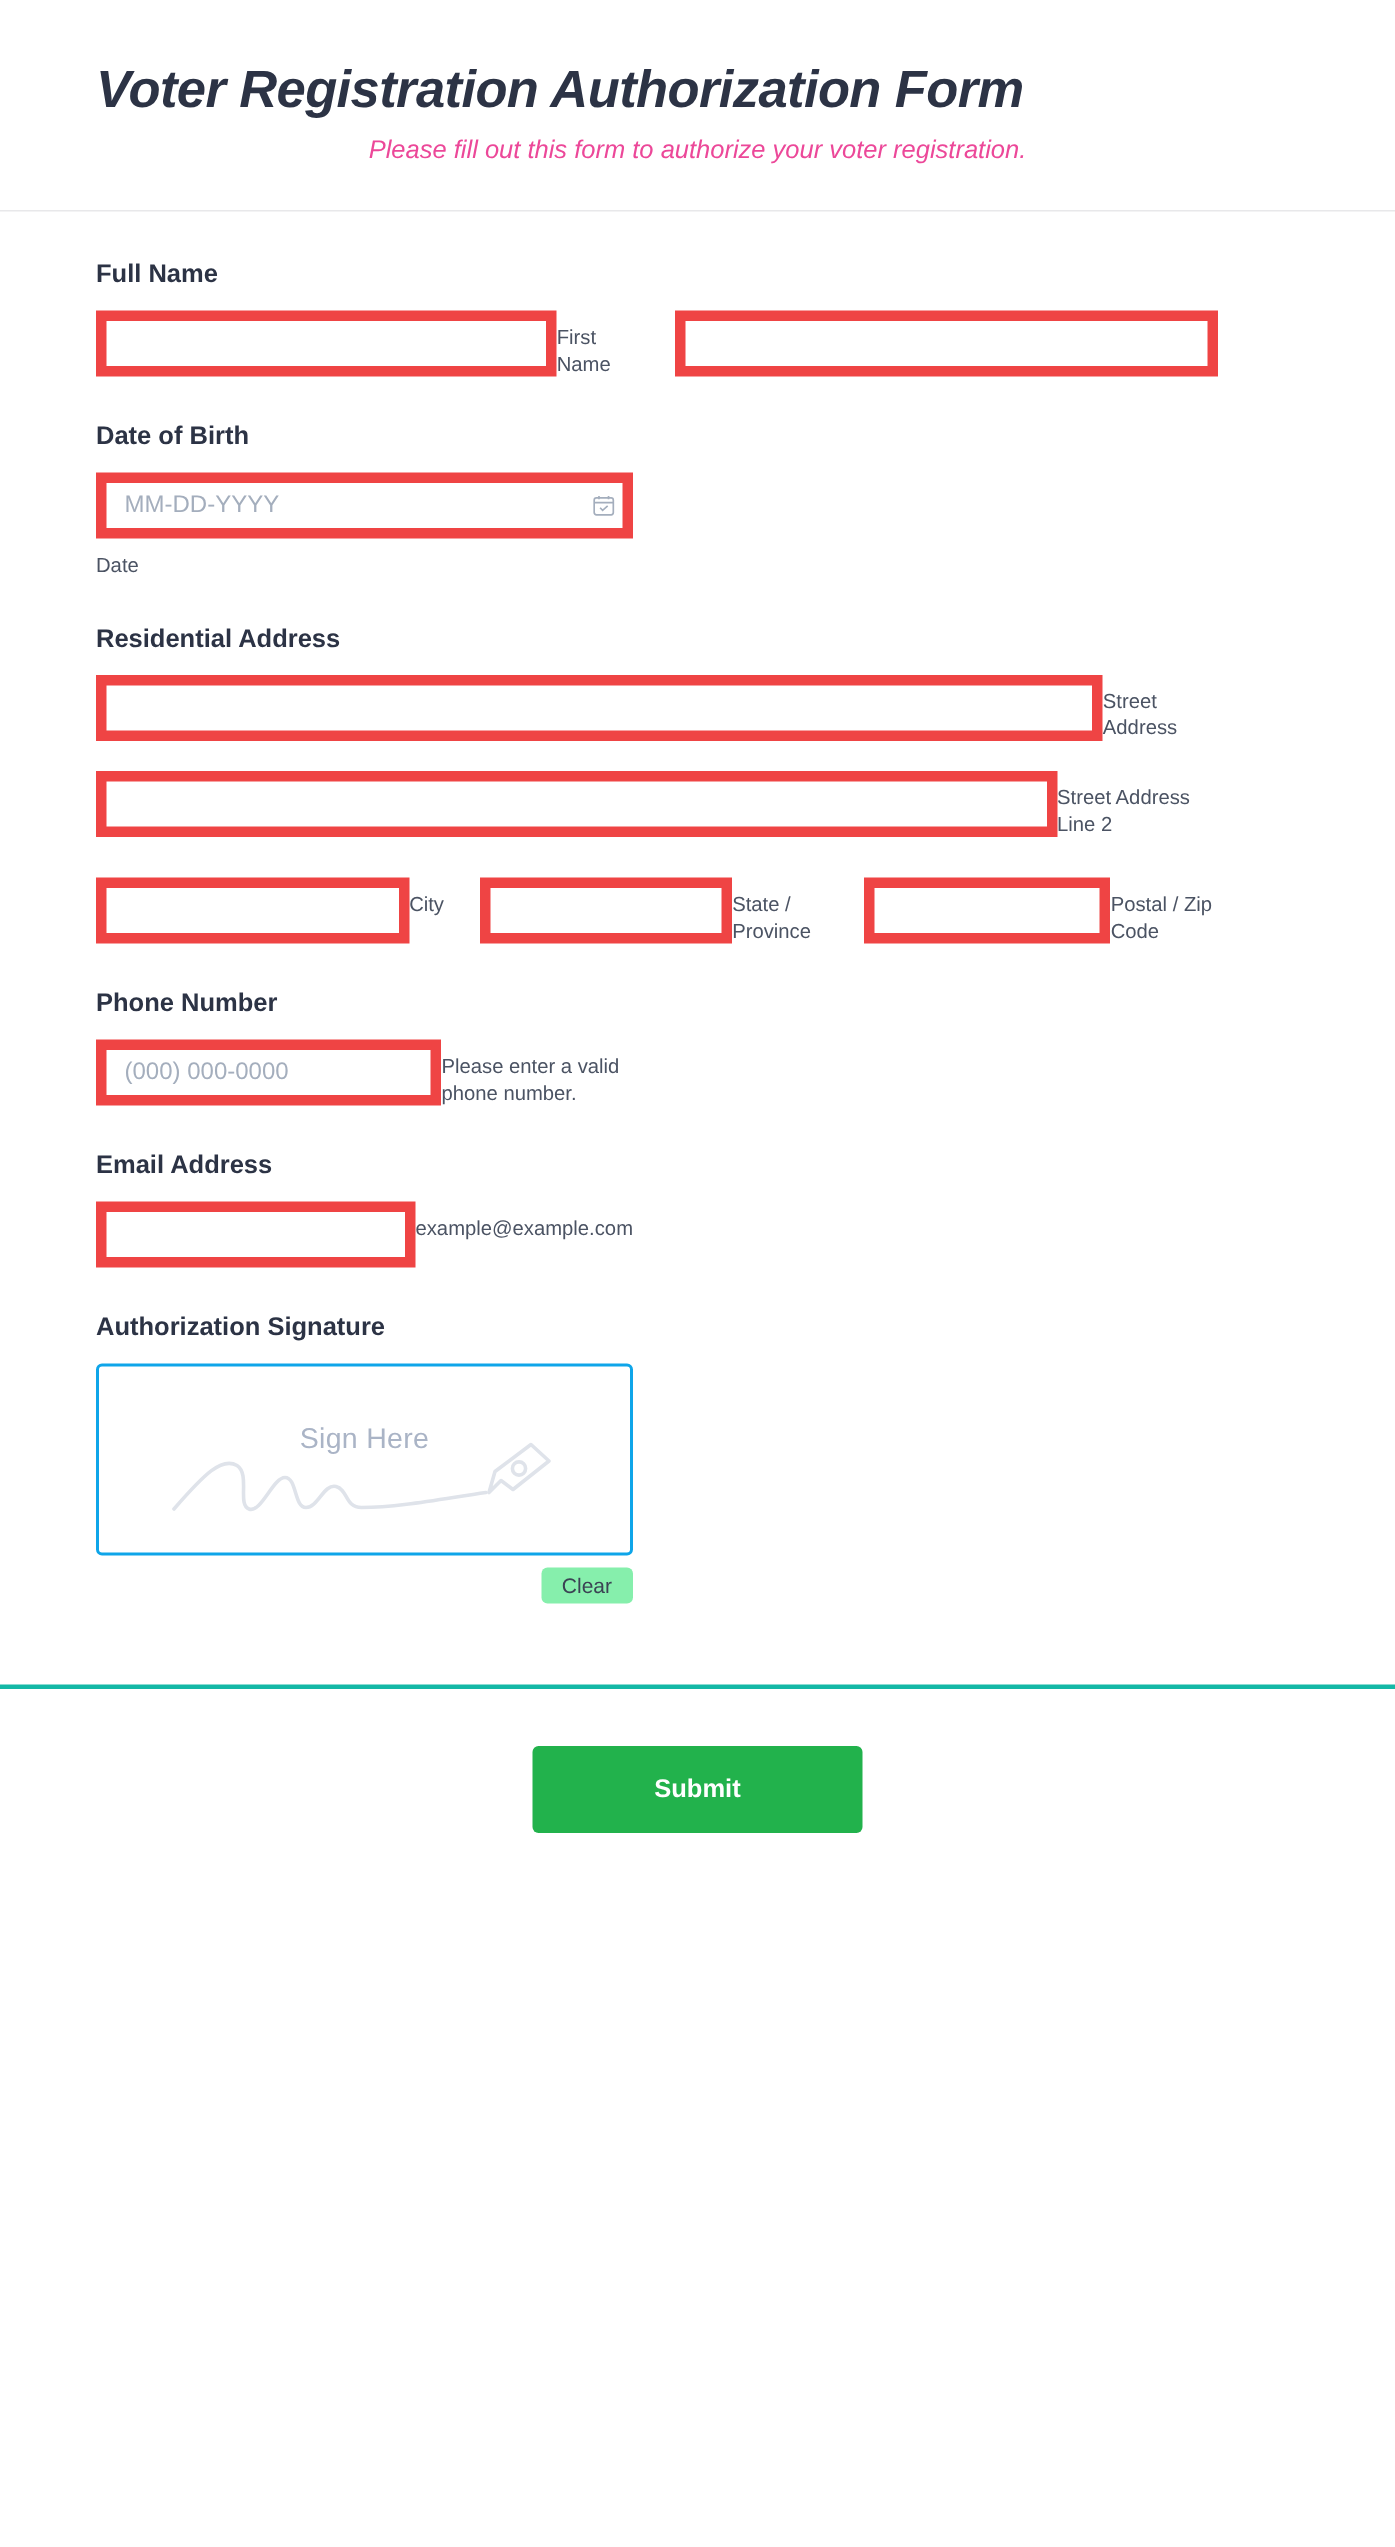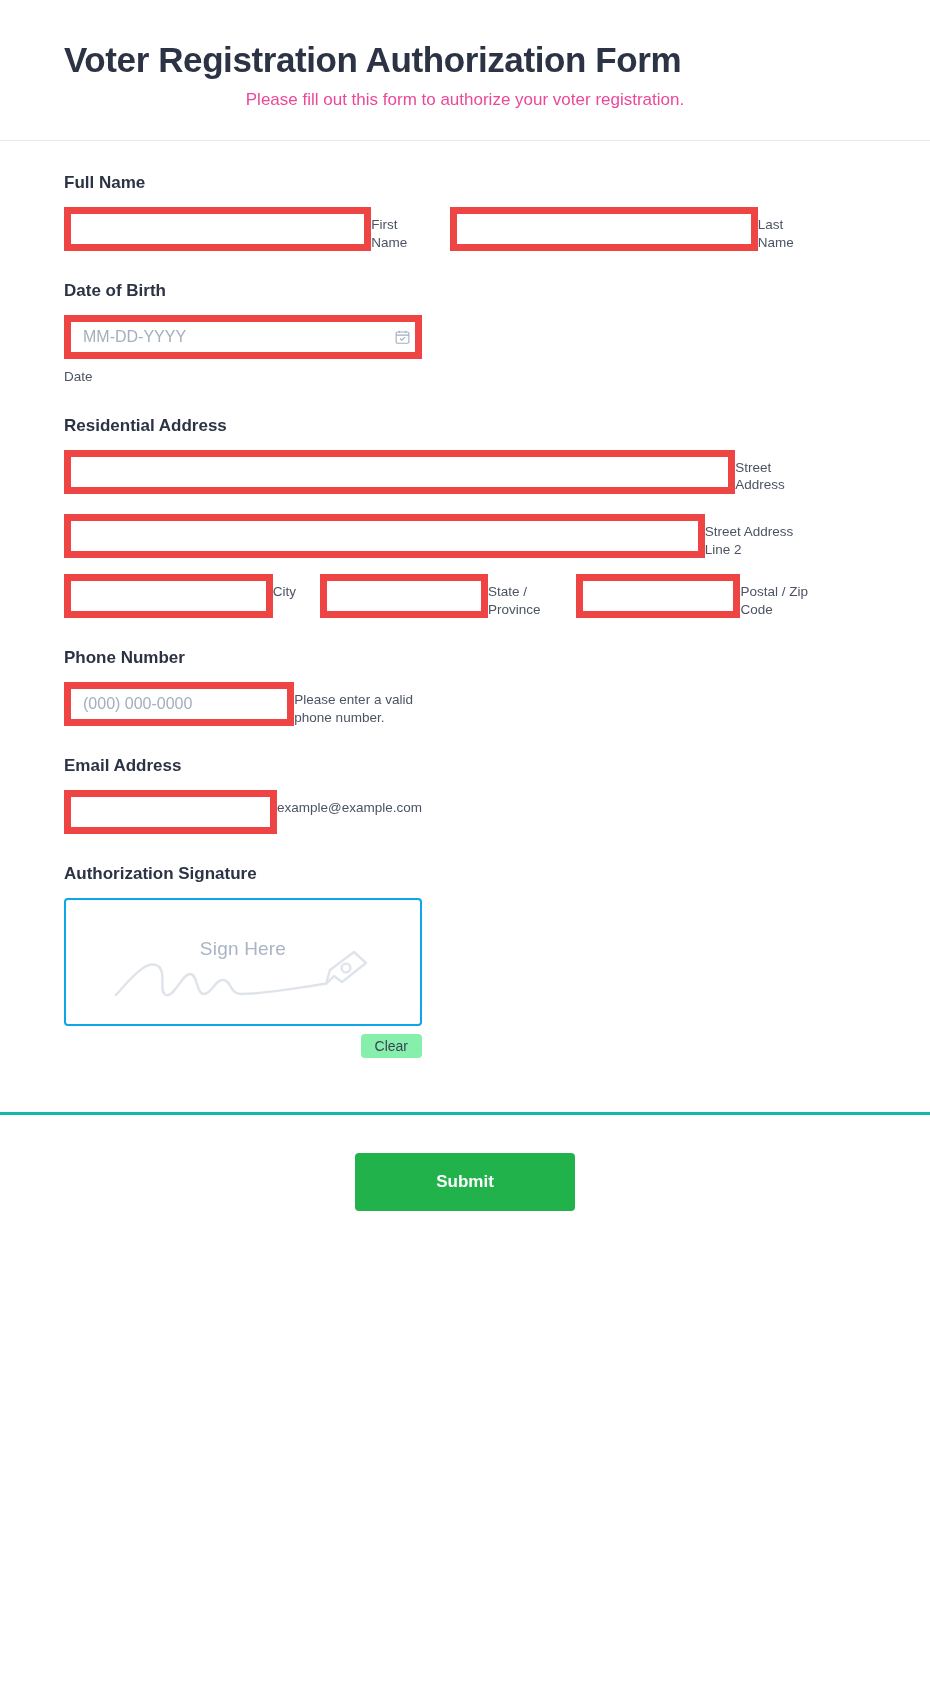--- a/index.html
+++ b/index.html
@@ -18,20 +18,21 @@
   .form-wrap {
     width: 930px;
     margin: 0 auto;
     background: #ffffff;
   }
 
   
   .form-header {
     padding: 40px 64px 30px 64px;
     border-bottom: 1px solid #e8e8ea;
+    font-style: italic;
   }
   .form-title {
     font-size: 35px;
     font-weight: bold;
     letter-spacing: -0.4px;
     color: #2c3345;
     margin: 0 0 10px 0;
     line-height: 1.15;
   }
   .form-subtitle {
@@ -176,21 +177,20 @@
 
     <div class="field-block">
       <label class="field-label">Full Name</label>
       <div class="row">
         <div class="col col-half">
           <input class="text-input" type="text" placeholder="" style="">
           <div class="sub-label">First Name</div>
         </div>
         <div class="col col-half">
           <input class="text-input" type="text" placeholder="" style="">
-          <div class="sub-label">Last Name</div>
         </div>
       </div>
     </div>
 
     <div class="field-block">
       <label class="field-label">Date of Birth</label>
       <div class="date-wrap">
         <input class="text-input" type="text" placeholder="MM-DD-YYYY" style="">
         <span class="cal-icon">
           <svg width="15" height="15" viewBox="0 0 16 16" fill="none" stroke="#a4aebd" stroke-width="1.2">
@@ -211,21 +211,21 @@
       <div class="col col-full">
         <input class="text-input" type="text" placeholder="" style="">
         <div class="sub-label">Street Address</div>
       </div>
 
       <div class="col col-full" style="margin-top:20px;">
         <input class="text-input" type="text" placeholder="" style="">
         <div class="sub-label">Street Address Line 2</div>
       </div>
 
-      <div class="row" style="margin-top:16px;">
+      <div class="row" style="margin-top:27px;">
         <div class="col col-third">
           <input class="text-input" type="text" placeholder="" style="">
           <div class="sub-label">City</div>
         </div>
         <div class="col col-third">
           <input class="text-input" type="text" placeholder="" style="">
           <div class="sub-label">State / Province</div>
         </div>
         <div class="col col-third">
           <input class="text-input" type="text" placeholder="" style="">

